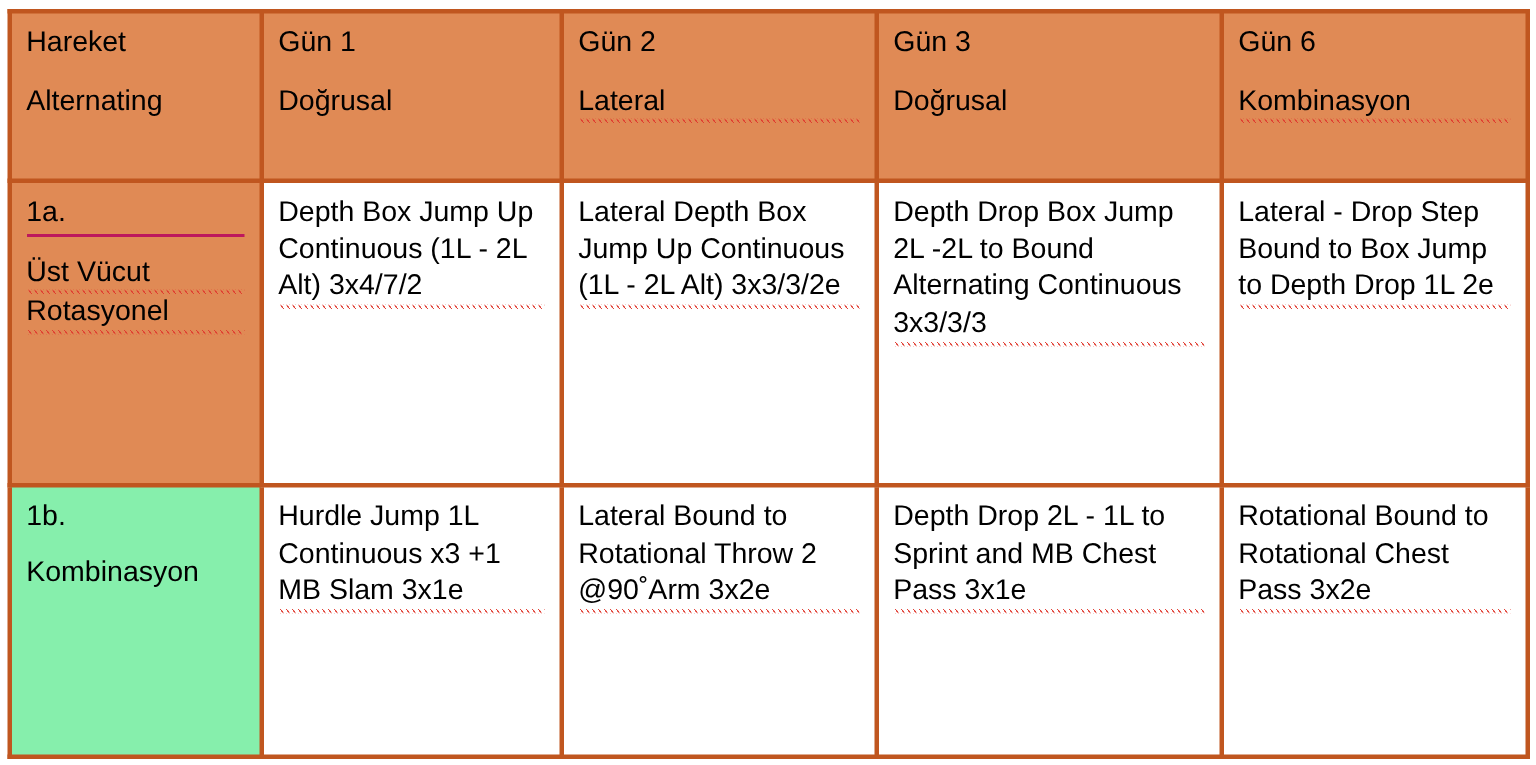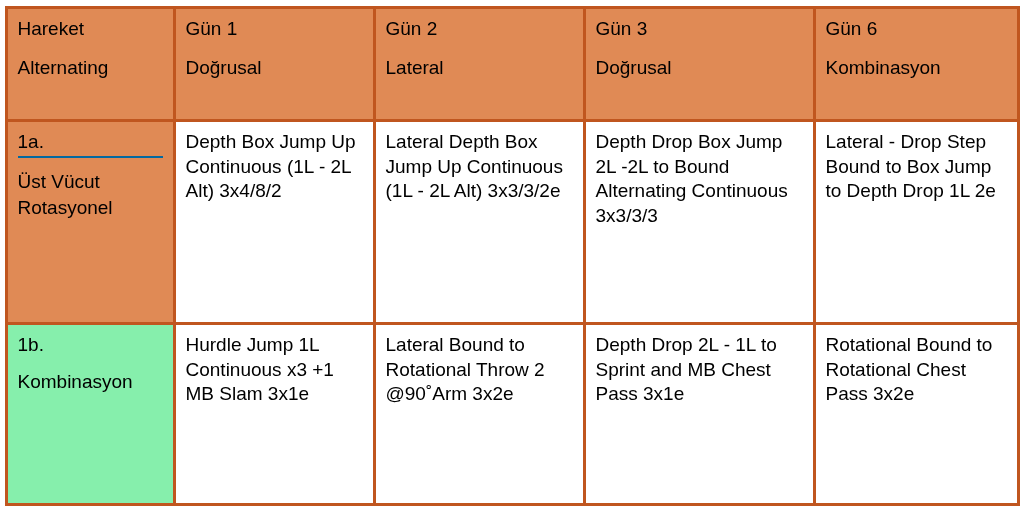--- a/index.html
+++ b/index.html
@@ -82,21 +82,21 @@
   
   .sq {
     text-decoration: none;
     background-repeat: repeat-x;
     background-position: 0 100%;
     background-size: 4px 3px;
     background-image: linear-gradient(45deg, transparent 45%, #e03a2f 45%, #e03a2f 55%, transparent 55%);
     padding-bottom: 2px;
   }
   .ul {
-    border-bottom: 2px solid #0369a1;
+    border-bottom: 2px solid #be185d;
     padding-bottom: 1px;
   }
 </style>
 </head>
 <body>
 
 <div class="sheet">
   <table class="plyo">
     <colgroup>
       <col class="c0">
@@ -129,21 +129,21 @@
         </td>
       </tr>
 
       <tr class="rowA">
         <td class="catcell">
           <span class="line1 ul">1a.</span>
           <span class="line2 sq">Üst Vücut</span>
           <span class="line3 sq">Rotasyonel</span>
         </td>
         <td>
-          <span class="cellbody sq">Depth Box Jump Up Continuous (1L - 2L Alt) 3x4/8/2</span>
+          <span class="cellbody sq">Depth Box Jump Up Continuous (1L - 2L Alt) 3x4/7/2</span>
         </td>
         <td>
           <span class="cellbody sq">Lateral Depth Box Jump Up Continuous (1L - 2L Alt) 3x3/3/2e</span>
         </td>
         <td>
           <span class="cellbody sq">Depth Drop Box Jump 2L -2L to Bound Alternating Continuous 3x3/3/3</span>
         </td>
         <td>
           <span class="cellbody sq">Lateral - Drop Step Bound to Box Jump to Depth Drop 1L 2e</span>
         </td>

